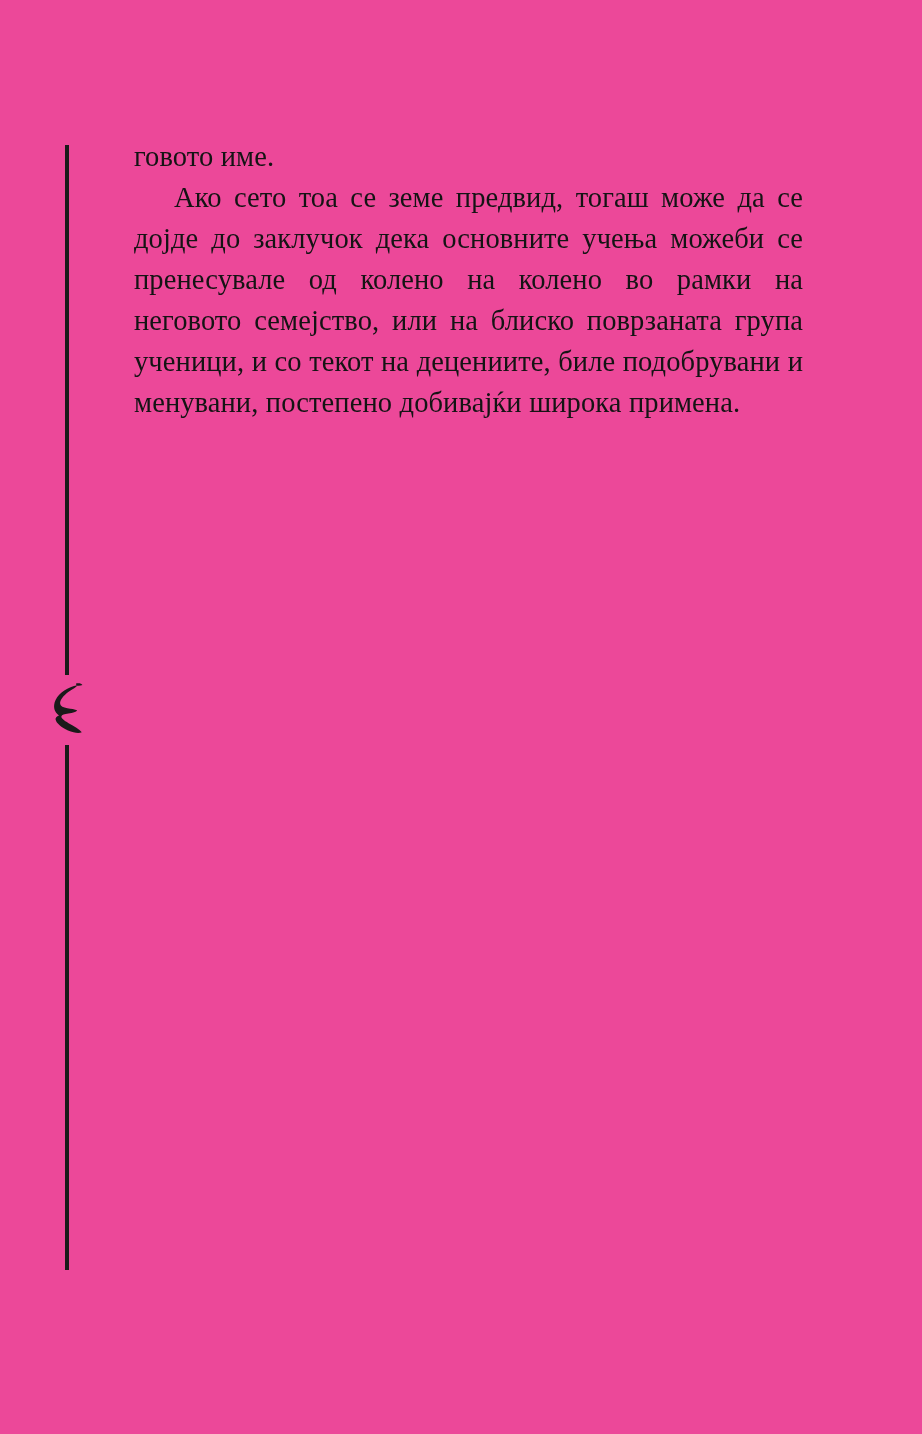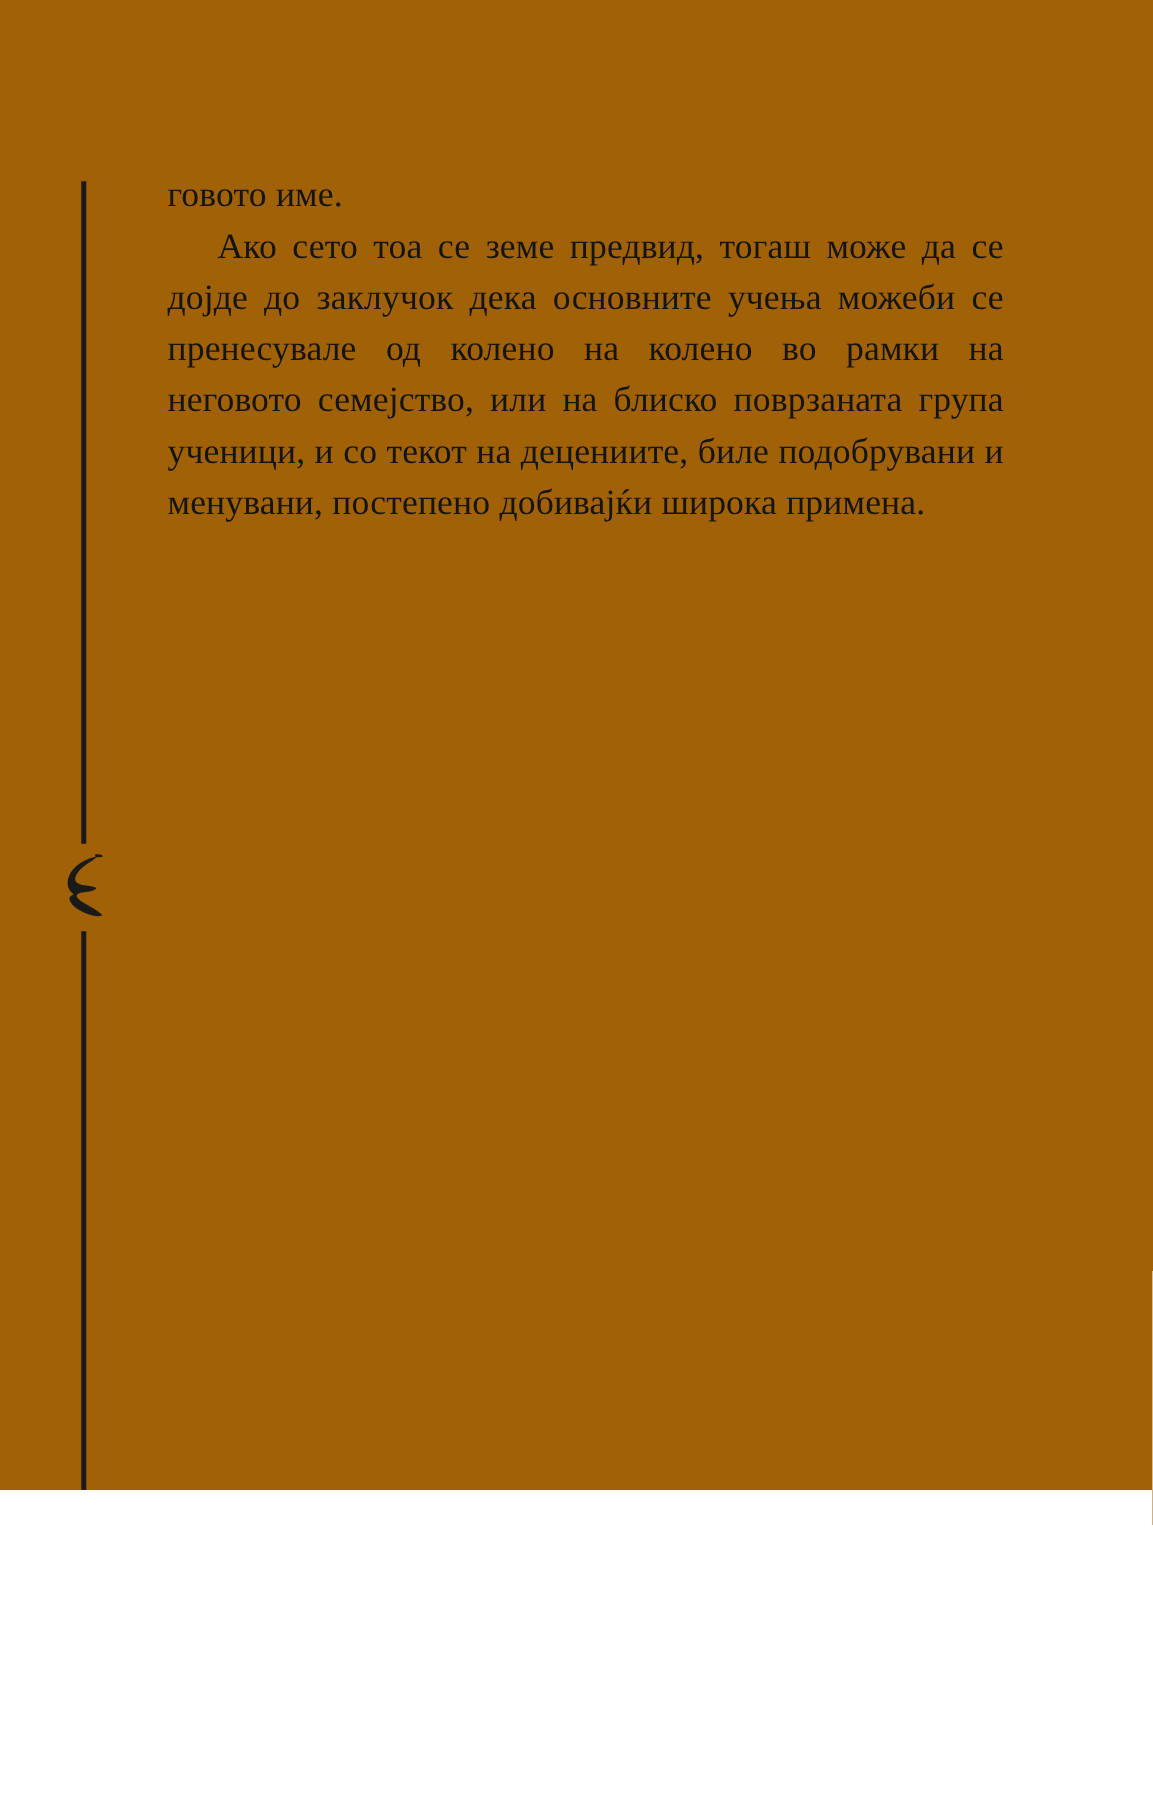--- a/index.html
+++ b/index.html
@@ -5,22 +5,22 @@
 <style>
   html, body {
     margin: 0;
     padding: 0;
     background: #ffffff;
   }
 
   .page {
     position: relative;
     width: 922px;
-    height: 1192px;
-    background: #a16207;
+    height: 1434px;
+    background: #ec4899;
     overflow: hidden;
     font-family: "Liberation Serif", "DejaVu Serif", serif;
     -webkit-font-smoothing: antialiased;
   }
 
   
   .rule {
     position: absolute;
     left: 65px;
     width: 4px;

